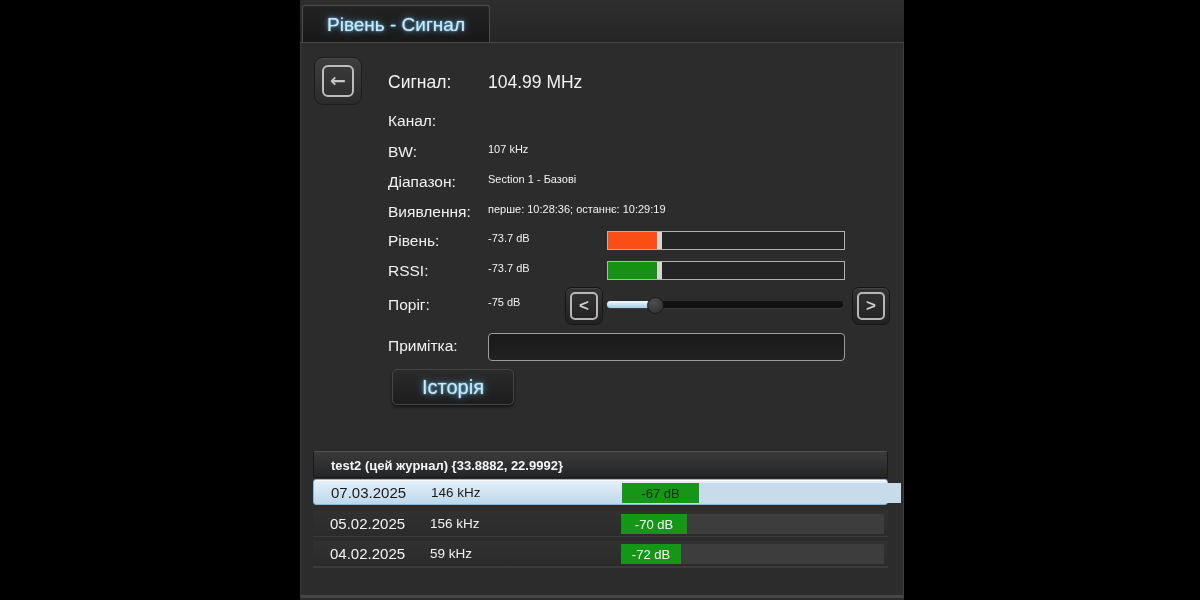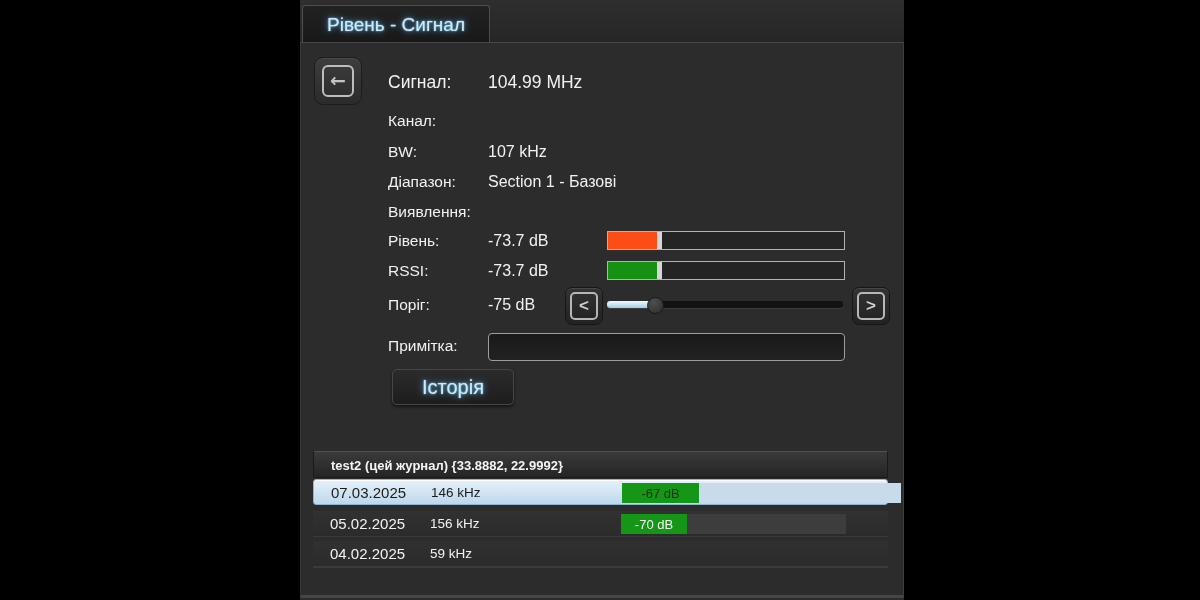--- a/index.html
+++ b/index.html
@@ -15,21 +15,21 @@
   .bottom-edge{position:absolute;left:0;bottom:0;width:100%;height:3px;background:#464646;}
   
   .back-btn{position:absolute;left:14px;top:57px;width:46px;height:46px;border-radius:9px;
     background:linear-gradient(#3d3d3d,#2b2b2b);border:1px solid #1c1c1c;box-shadow:inset 0 1px 0 #4a4a4a;
     display:flex;align-items:center;justify-content:center;cursor:pointer;}
   .back-frame{width:28px;height:28px;border:2px solid #bdbdbd;border-radius:6px;display:flex;align-items:center;justify-content:center;}
   .back-glyph{font-family:"DejaVu Sans",sans-serif;color:#c4c4c4;font-size:19px;font-weight:bold;line-height:1;margin-top:-2px;}
   
   .lbl,.val{position:absolute;color:#f1f1f1;white-space:nowrap;}
   .lbl{left:88px;font-size:15.5px;}
-  .val{left:188px;font-size:16px;}
+  .val{left:188px;font-size:11px;}
   .big{font-size:17.5px;text-align:center;}
   
   .meter{position:absolute;left:307px;width:238px;height:19px;border:1px solid #b2b2b2;background:#242424;box-sizing:border-box;}
   .meter-fill{height:100%;float:left;}
   .meter-handle{height:100%;width:5px;float:left;background:#d6d6d6;}
   
   .sq-btn{position:absolute;top:287px;width:36px;height:36px;border-radius:7px;
     background:linear-gradient(#333,#222);border:1px solid #161616;box-shadow:inset 0 1px 0 #484848;
     display:flex;align-items:center;justify-content:center;cursor:pointer;}
   .sq-frame{width:24px;height:24px;border:2px solid #b7b7b7;border-radius:5px;display:flex;align-items:center;justify-content:center;}
@@ -96,20 +96,21 @@
   <span class="lbl" style="top:112px">Канал:</span>
   <span class="val" style="top:112px"></span>
 
   <span class="lbl" style="top:143px">BW:</span>
   <span class="val" style="top:143px">107 kHz</span>
 
   <span class="lbl" style="top:173px">Діапазон:</span>
   <span class="val" style="top:173px">Section 1 - Базові</span>
 
   <span class="lbl" style="top:203px">Виявлення:</span>
+  <span class="val" style="top:203px">перше: 10:28:36; останнє: 10:29:19</span>
 
   <span class="lbl" style="top:232px">Рівень:</span>
   <span class="val" style="top:232px">-73.7 dB</span>
   <div class="meter" style="top:231px">
     <div class="meter-fill" style="width: 20.6%; background: rgb(251, 78, 22);"></div>
     <div class="meter-handle"></div>
   </div>
 
   <span class="lbl" style="top:262px">RSSI:</span>
   <span class="val" style="top:262px">-73.7 dB</span>
@@ -153,25 +154,30 @@
         <span class="c-bw">146 kHz</span>
         <div class="c-track" style="width: 279px;">
           <div class="c-fill" style="width: 77px; background: rgb(22, 150, 22);">
             <span>-67 dB</span>
           </div>
         </div>
       </div>
       <div class="hrow" style="top: 511px;">
         <span class="c-date">05.02.2025</span>
         <span class="c-bw">156 kHz</span>
-        <div class="c-track" style="width: 225px;">
+        <div class="c-track" style="width: 263px;">
           <div class="c-fill" style="width: 66px; background: rgb(22, 150, 22);">
             <span>-70 dB</span>
           </div>
         </div>
       </div>
       <div class="hrow" style="top: 541px;">
         <span class="c-date">04.02.2025</span>
         <span class="c-bw">59 kHz</span>
+        <div class="c-track" style="width: 263px;">
+          <div class="c-fill" style="width: 60px; background: rgb(22, 150, 22);">
+            <span>-72 dB</span>
+          </div>
+        </div>
       </div>
     </div>
   <div class="tbl-end"></div>
 </div>
 
 </body></html>

